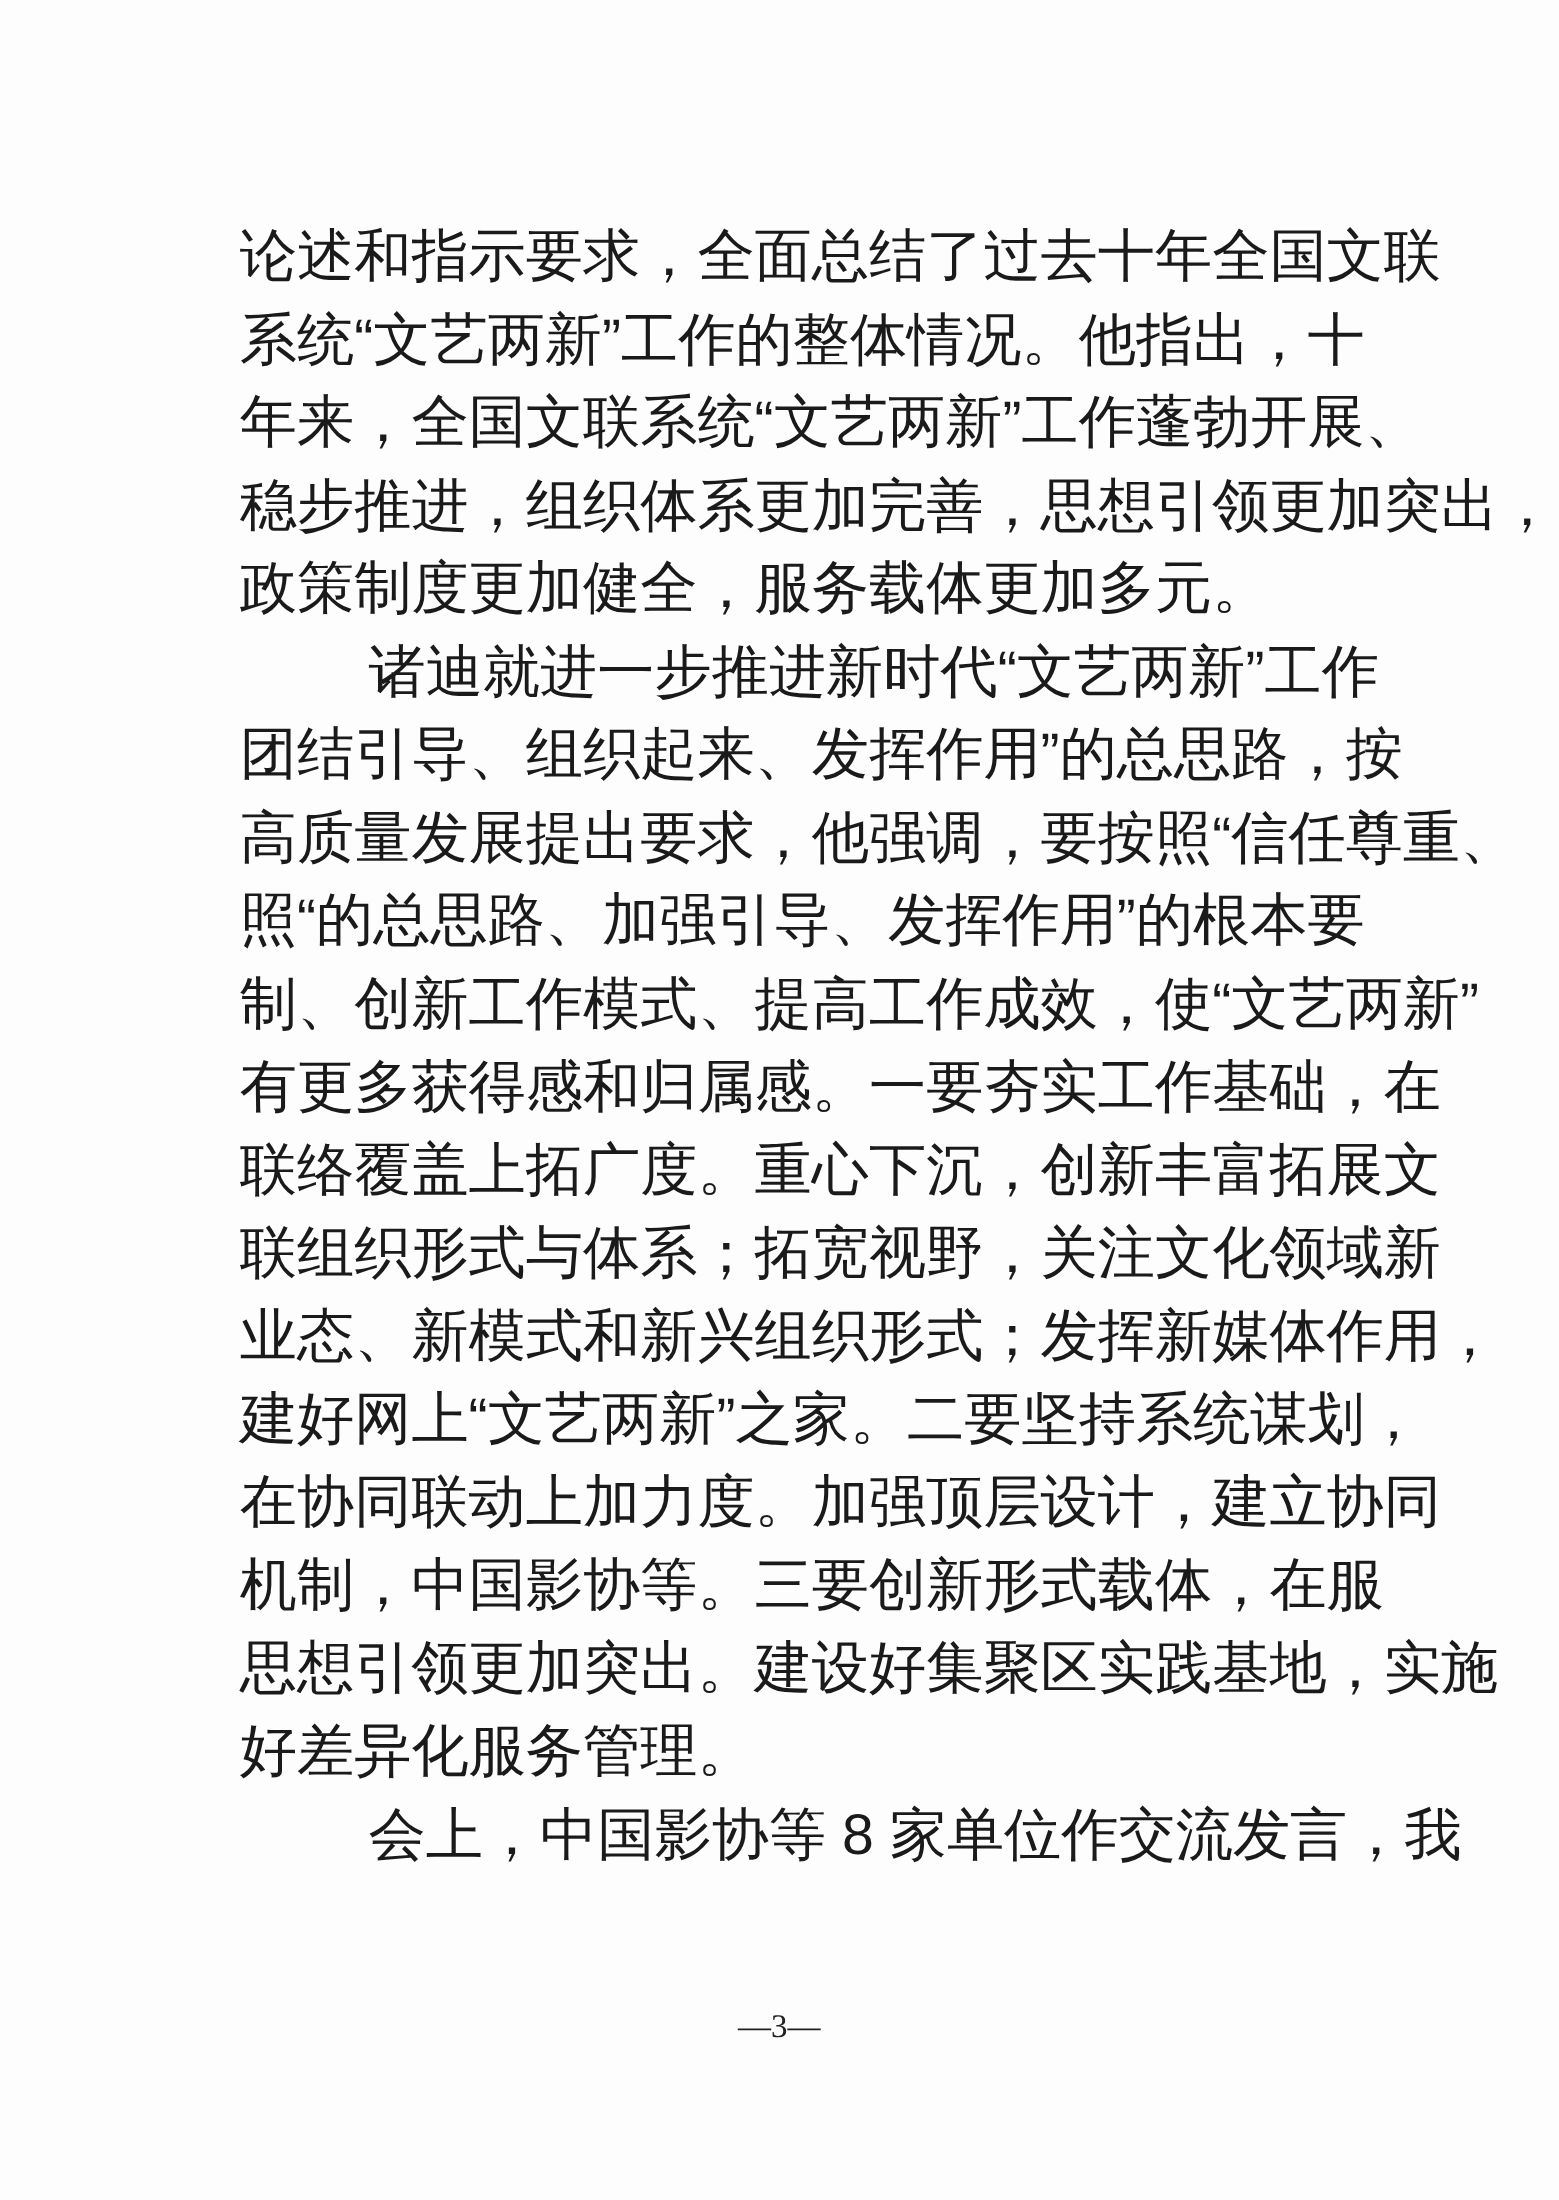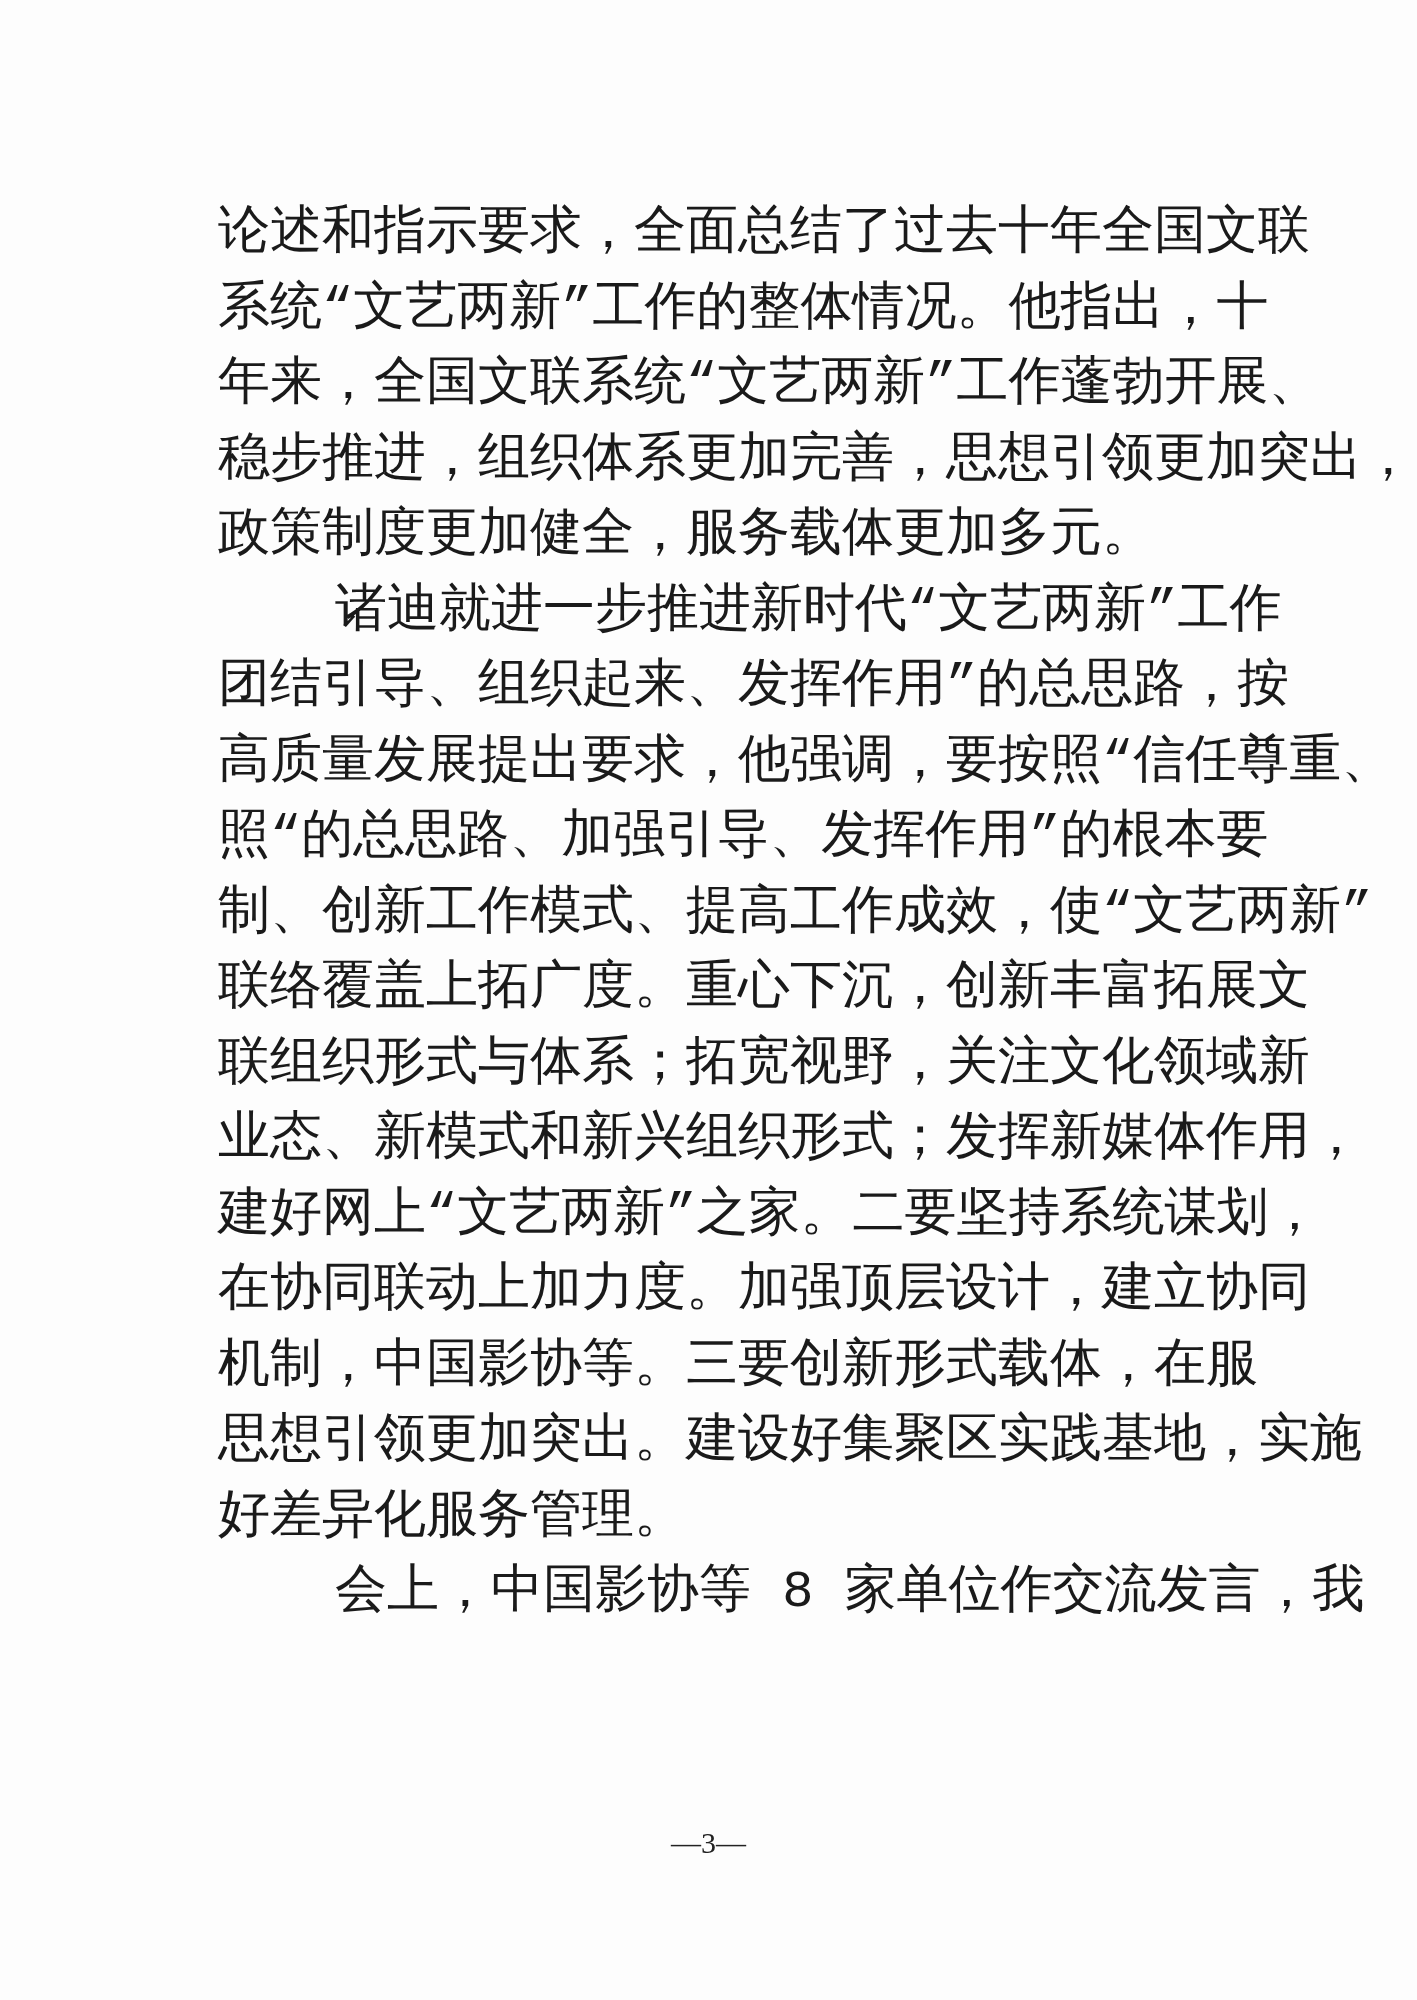--- a/index.html
+++ b/index.html
@@ -1,21 +1,21 @@
 <!DOCTYPE html>
 <html><head>
 <meta charset="utf-8">
 <style>
   html, body { margin:0; padding:0; background:#ffffff; }
   body { width:1417px; height:2000px; position:relative; overflow:hidden; }
   .page { position:absolute; left:0; top:0; width:1417px; height:2000px; background:#fdfdfd; }
   .body-text { position:absolute; left:218px; top:196px; width:996px; }
   .line {
     display:block; height:75.5px; line-height:75.5px;
-    font-family: Liberation Mono, monospace;
+    font-family: Liberation Sans, sans-serif;
     font-size:52px; color:#1a1a1a; white-space:nowrap;
     text-align:justify; text-align-last:justify; letter-spacing:0;
   }
   .line.last { text-align-last:left; }
   .line.indent { padding-left:117px; }
   .page-number {
     position:absolute; left:0; width:1417px; top:1826px; text-align:center;
     font-family: "Liberation Serif", "DejaVu Serif", serif; font-size:30px; color:#222;
   }
 </style>
@@ -27,20 +27,21 @@
       <span class="line">论述和指示要求，全面总结了过去十年全国文联</span>
       <span class="line">系统“文艺两新”工作的整体情况。他指出，十</span>
       <span class="line">年来，全国文联系统“文艺两新”工作蓬勃开展、</span>
       <span class="line">稳步推进，组织体系更加完善，思想引领更加突出，</span>
       <span class="line last">政策制度更加健全，服务载体更加多元。</span>
       <span class="line indent">诸迪就进一步推进新时代“文艺两新”工作</span>
       <span class="line">团结引导、组织起来、发挥作用”的总思路，按</span>
       <span class="line">高质量发展提出要求，他强调，要按照“信任尊重、</span>
       <span class="line">照“的总思路、加强引导、发挥作用”的根本要</span>
       <span class="line">制、创新工作模式、提高工作成效，使“文艺两新”</span>
+      <span class="line">有更多获得感和归属感。一要夯实工作基础，在</span>
       <span class="line">联络覆盖上拓广度。重心下沉，创新丰富拓展文</span>
       <span class="line">联组织形式与体系；拓宽视野，关注文化领域新</span>
       <span class="line">业态、新模式和新兴组织形式；发挥新媒体作用，</span>
       <span class="line">建好网上“文艺两新”之家。二要坚持系统谋划，</span>
       <span class="line">在协同联动上加力度。加强顶层设计，建立协同</span>
       <span class="line">机制，中国影协等。三要创新形式载体，在服</span>
       <span class="line">思想引领更加突出。建设好集聚区实践基地，实施</span>
       <span class="line last">好差异化服务管理。</span>
       <span class="line indent">会上，中国影协等 8 家单位作交流发言，我</span>
     </div>

